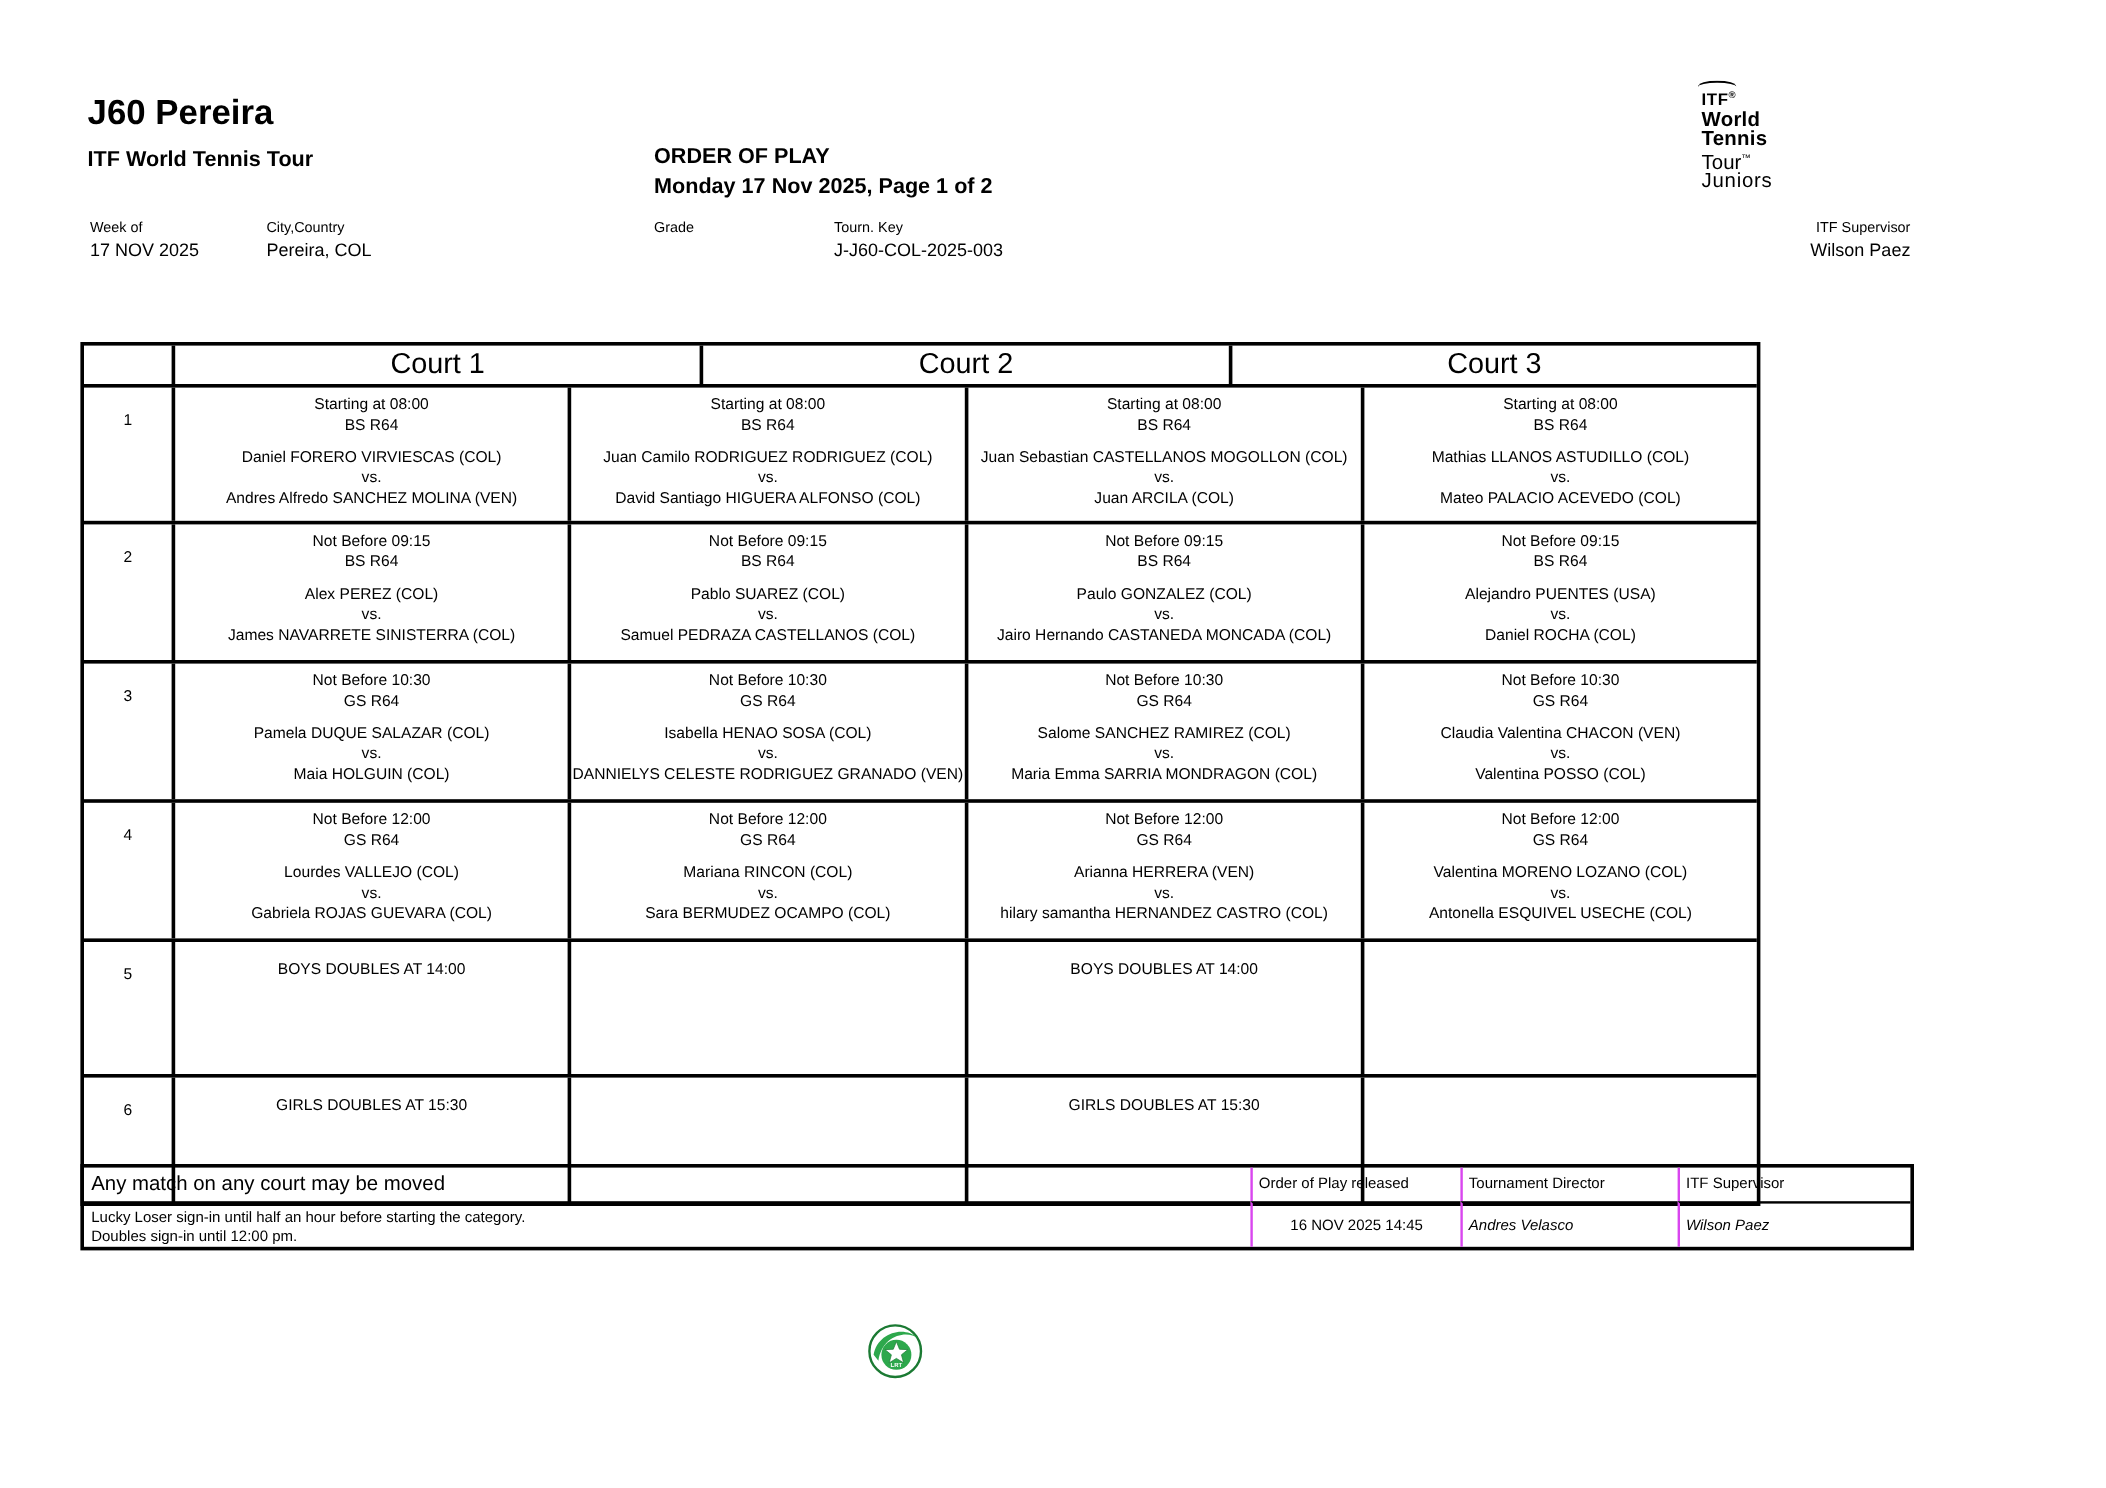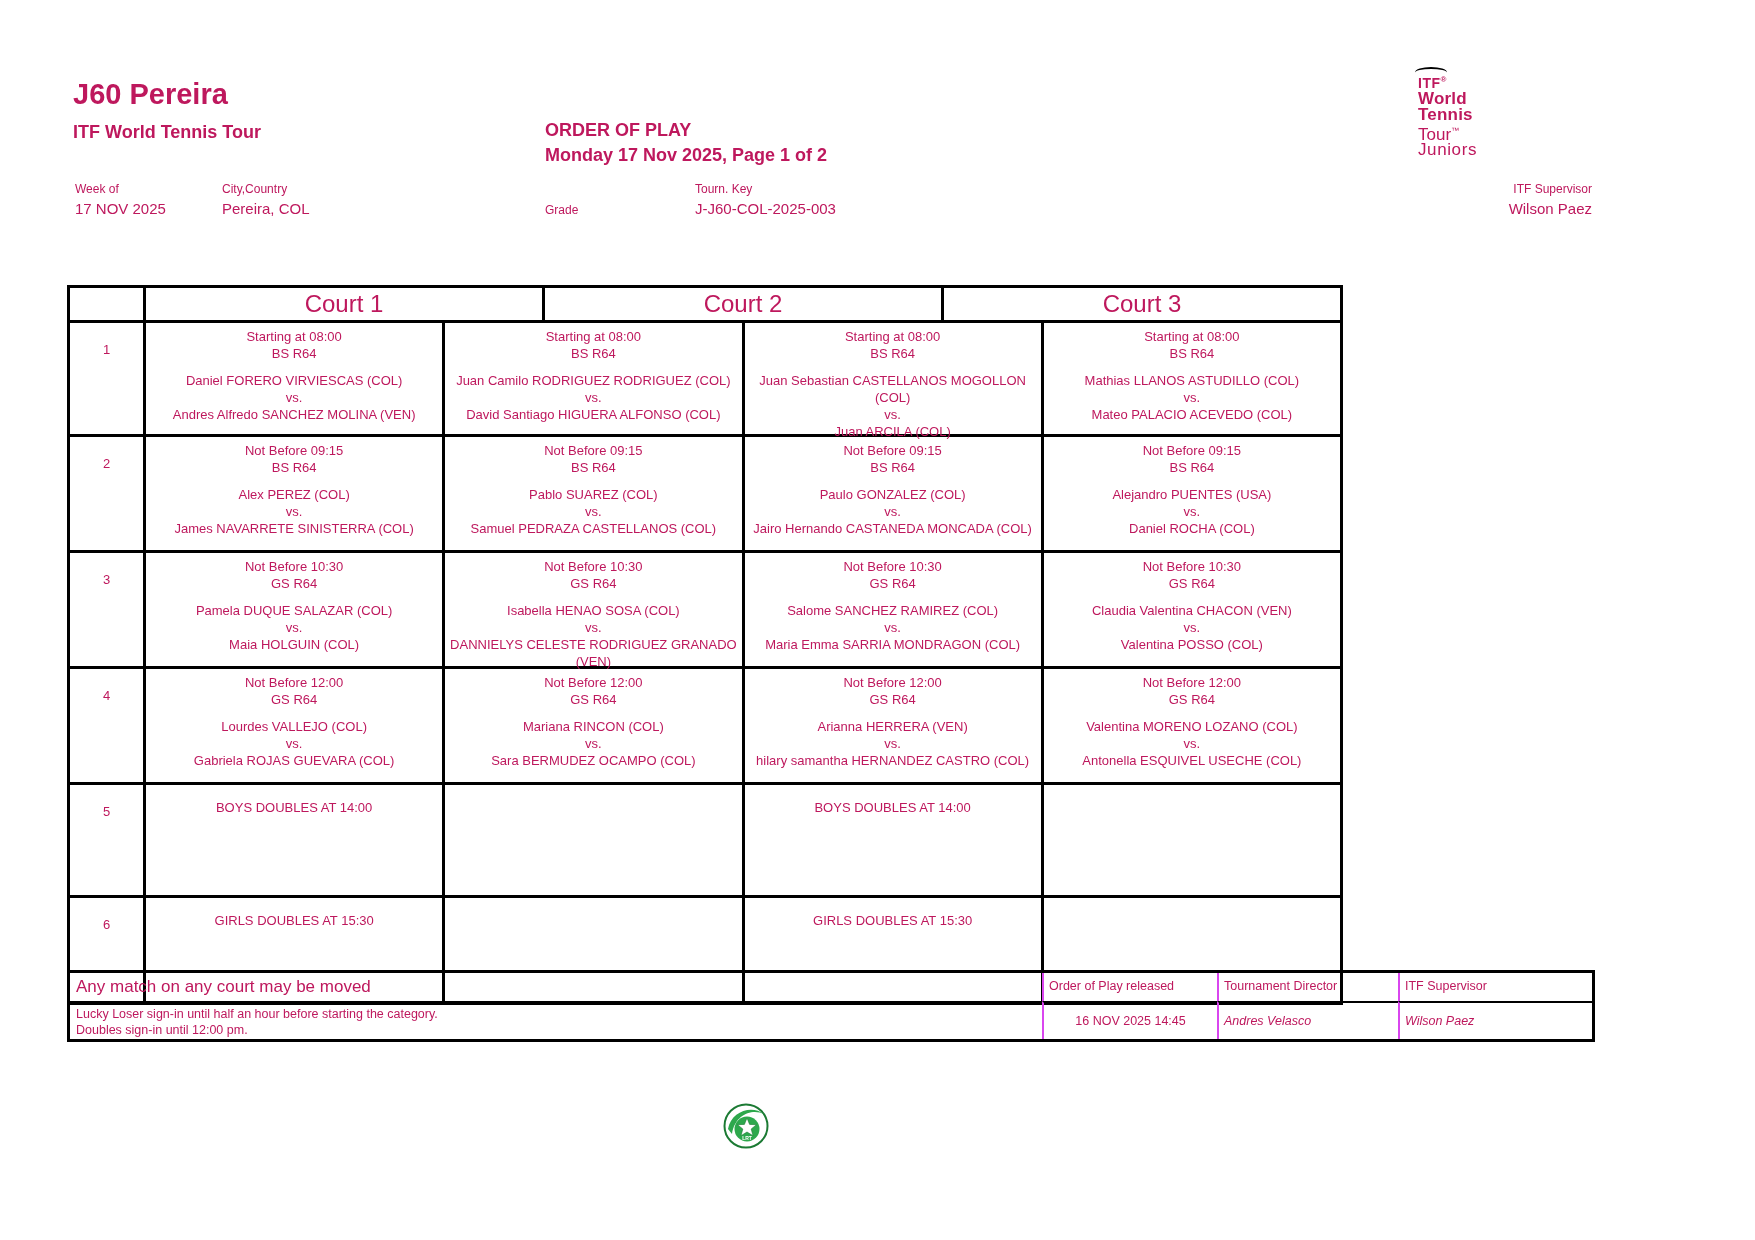--- a/index.html
+++ b/index.html
@@ -1,32 +1,32 @@
 <!DOCTYPE html>
 <html><head>
 <meta charset="utf-8">
 <style>
   * { margin:0; padding:0; box-sizing:border-box; }
   html,body { background:#fff; }
   .page {
-    position:relative; width:1755px; height:1240px; background:#fff; color:#be185d;
+    position:relative; width:1755px; height:1240px; background:#fff; color:#000000;
     font-family:"Liberation Sans", sans-serif; overflow:hidden;
   }
   .abs { position:absolute; }
 
   
   .title        { left:73px;  top:78px;  font-size:29px; font-weight:600; }
   .tour-line    { left:73px;  top:122px; font-size:18px; font-weight:700; }
   .oop-line     { left:545px; top:120px; font-size:18px; font-weight:700; }
   .datepage     { left:545px; top:145px; font-size:18px; font-weight:700; }
   .meta-label   { top:182px; font-size:12px; }
   .meta-value   { top:200px; font-size:15px; }
   .mx-week  { left:75px; }
   .mx-city  { left:222px; }
-  .mx-grade { left:545px;margin-top:21px; }
+  .mx-grade { left:545px; }
   .mx-key   { left:695px; }
   .mx-sup   { right:163px; text-align:right; }
 
   
   .itf-logo { left:1418px; top:66px; width:110px; line-height:16px; }
   .itf-mark { position:relative; display:inline-block; font-size:14px; font-weight:800; padding-top:6px; letter-spacing:.5px; }
   .itf-arc  { position:absolute; top:1px; left:-3px; width:32px; height:11px; border-top:2px solid #000; border-radius:50%; }
   .itf-reg  { font-size:8px; vertical-align:super; font-weight:700; }
   .itf-b    { font-size:17px; font-weight:800; letter-spacing:.2px; }
   .itf-r    { font-size:17px; font-weight:400; }
@@ -34,21 +34,21 @@
   .itf-l    { font-size:17px; font-weight:300; letter-spacing:.6px; }
 
   
   .banner {
     left:67px; top:223px; width:1528px; height:56px; border:3px solid #000;
     display:flex; align-items:center; justify-content:center;
     font-size:25px; text-align:center;
   }
 
   
-  .sched { left:67px; top:285px; width:1276px; border:3px solid #000; }
+  .sched { left:67px; top:285px; width:1400px; border:3px solid #000; }
   .orow  { display:flex; }
   .datarow { border-top:3px solid #000; }
   .thead { height:32px; }
   .r1 { height:114px; } .r2 { height:116px; } .r3 { height:116px; }
   .r4 { height:116px; } .r5 { height:113px; } .r6 { height:107px; }
   .numcol {
     width:76px; flex:0 0 76px; border-right:3px solid #000;
     text-align:center; padding-top:19px; font-size:13px;
   }
   .thead .numcol { padding-top:0; }

